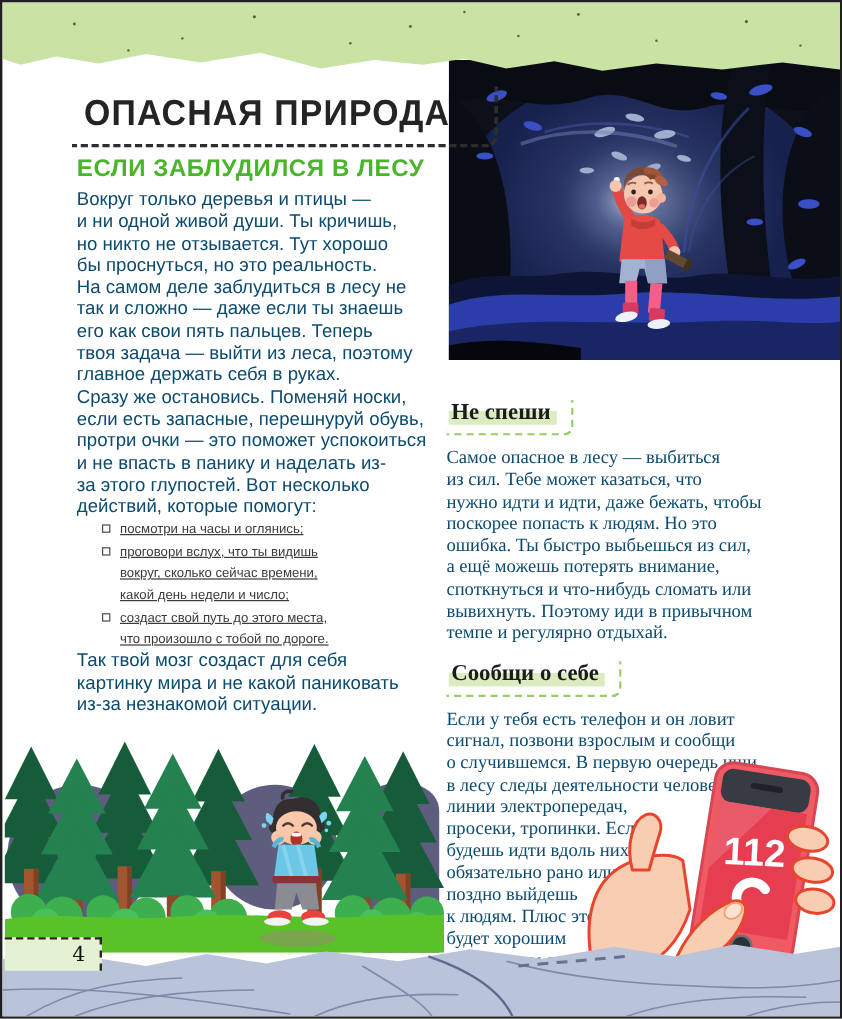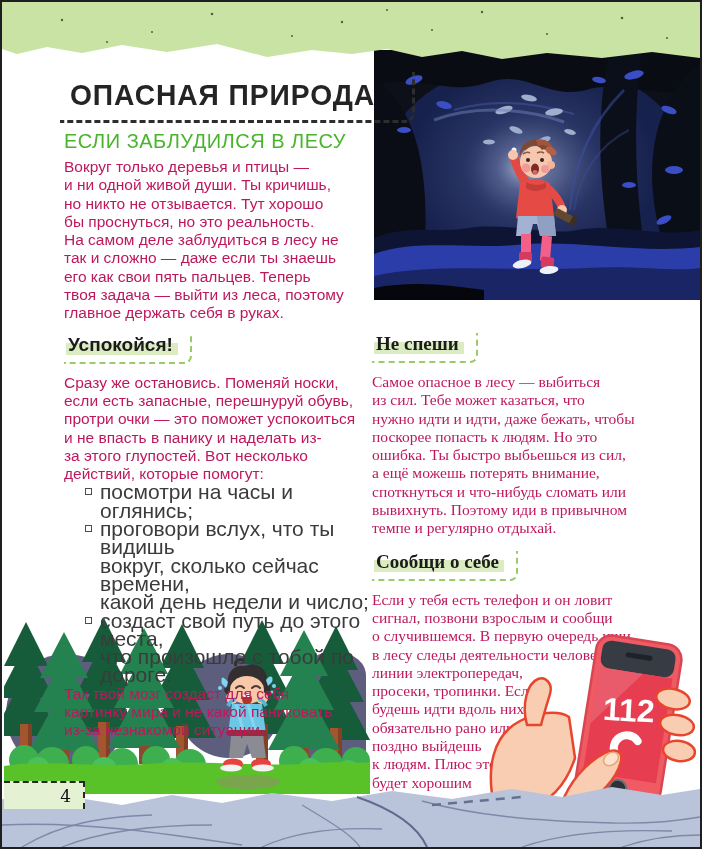--- a/index.html
+++ b/index.html
@@ -20,48 +20,48 @@
     padding:6px 18px 8px 10px;
     border-bottom:3px dashed #2d2d2d; border-right:3px dashed #2d2d2d;
     border-radius:0 0 10px 0;
   }
   .title-text {
     display:block; font-size:30px; font-weight:700; letter-spacing:1px;
     color:#242424; white-space:nowrap; transform:scaleX(.94); transform-origin:left center;
   }
   .subtitle {
     position:absolute; left:62px; top:128px; z-index:6;
-    font-size:20px; font-weight:400; letter-spacing:.5px; color:#49b42c; white-space:nowrap;
+    font-size:20px; font-weight:700; letter-spacing:.5px; color:#49b42c; white-space:nowrap;
   }
   .col-left { position:absolute; left:62px; top:156px; width:306px; z-index:2; }
   .col-right { position:absolute; left:370px; top:48px; width:328px; z-index:2;font-family:Liberation Serif, serif; }
 
   .body-text {
-    font-size:15.5px; line-height:18.3px; color:#be185d;
+    font-size:15.5px; line-height:18.3px; color:#0c4a6e;
     white-space:pre-line; margin:0;
   }
   .sec-head-wrap { line-height:0; }
   .sec-head {
     display:inline-block; position:relative; line-height:22px;
     font-weight:700; font-size:19px; color:#1b1b1b;
     padding:0 12px 6px 2px;
     border-bottom:2px dashed #9bcb68; border-right:2px dashed #9bcb68;
     border-radius:0 0 8px 0;
   }
   .sec-head .hl { background:linear-gradient(to bottom, transparent 45%, #dbecc1 45%); padding:0 5px 0 2px; }
 
   .col-left .sec-head-wrap { margin-top:11px; margin-bottom:10px; }
   .col-right .head-rush { margin-top:33px; margin-bottom:10px; }
   .col-right .head-report { margin-top:13px; margin-bottom:10px; }
   .night-forest-frame { width:328px; height:250px; }
 
   ul.bullets { margin:0; padding:0 0 0 20px; list-style:none; }
   ul.bullets li {
-    position:relative; font-size:21px; line-height:18.3px; color:#3b3b3b;
-    white-space:pre-line; padding-left:16px;
+    position:relative; font-size:11px; line-height:18.3px; color:#3b3b3b;
+    white-space:pre-line; padding-left:16px;text-decoration:underline;
   }
   ul.bullets li::before {
     content:""; position:absolute; left:1px; top:5px;
     width:5px; height:5px; border:1.6px solid #4c4c4c; background:#fff;
   }
   .page-num-box {
     position:absolute; left:2px; top:779px; width:81px; height:28px; z-index:7;
     background:#e4f1d3; box-sizing:border-box;
     border-top:2px dashed #262626; border-right:2px dashed #262626;
     display:flex; align-items:center; justify-content:flex-end; padding-right:12px;
@@ -329,23 +329,20 @@
   <div class="col-left">
     <p class="body-text">Вокруг только деревья и птицы —
 и ни одной живой души. Ты кричишь,
 но никто не отзывается. Тут хорошо
 бы проснуться, но это реальность.
 На самом деле заблудиться в лесу не
 так и сложно — даже если ты знаешь
 его как свои пять пальцев. Теперь
 твоя задача — выйти из леса, поэтому
 главное держать себя в руках.</p>
-    <div class="sec-head-wrap">
-      <span class="sec-head"><span class="hl">Успокойся!</span></span>
-    </div>
     <p class="body-text">Сразу же остановись. Поменяй носки,
 если есть запасные, перешнуруй обувь,
 протри очки — это поможет успокоиться
 и не впасть в панику и наделать из-
 за этого глупостей. Вот несколько
 действий, которые помогут:</p>
     <ul class="bullets">
       <li>посмотри на часы и оглянись;</li>
       <li>проговори вслух, что ты видишь
 вокруг, сколько сейчас времени,

